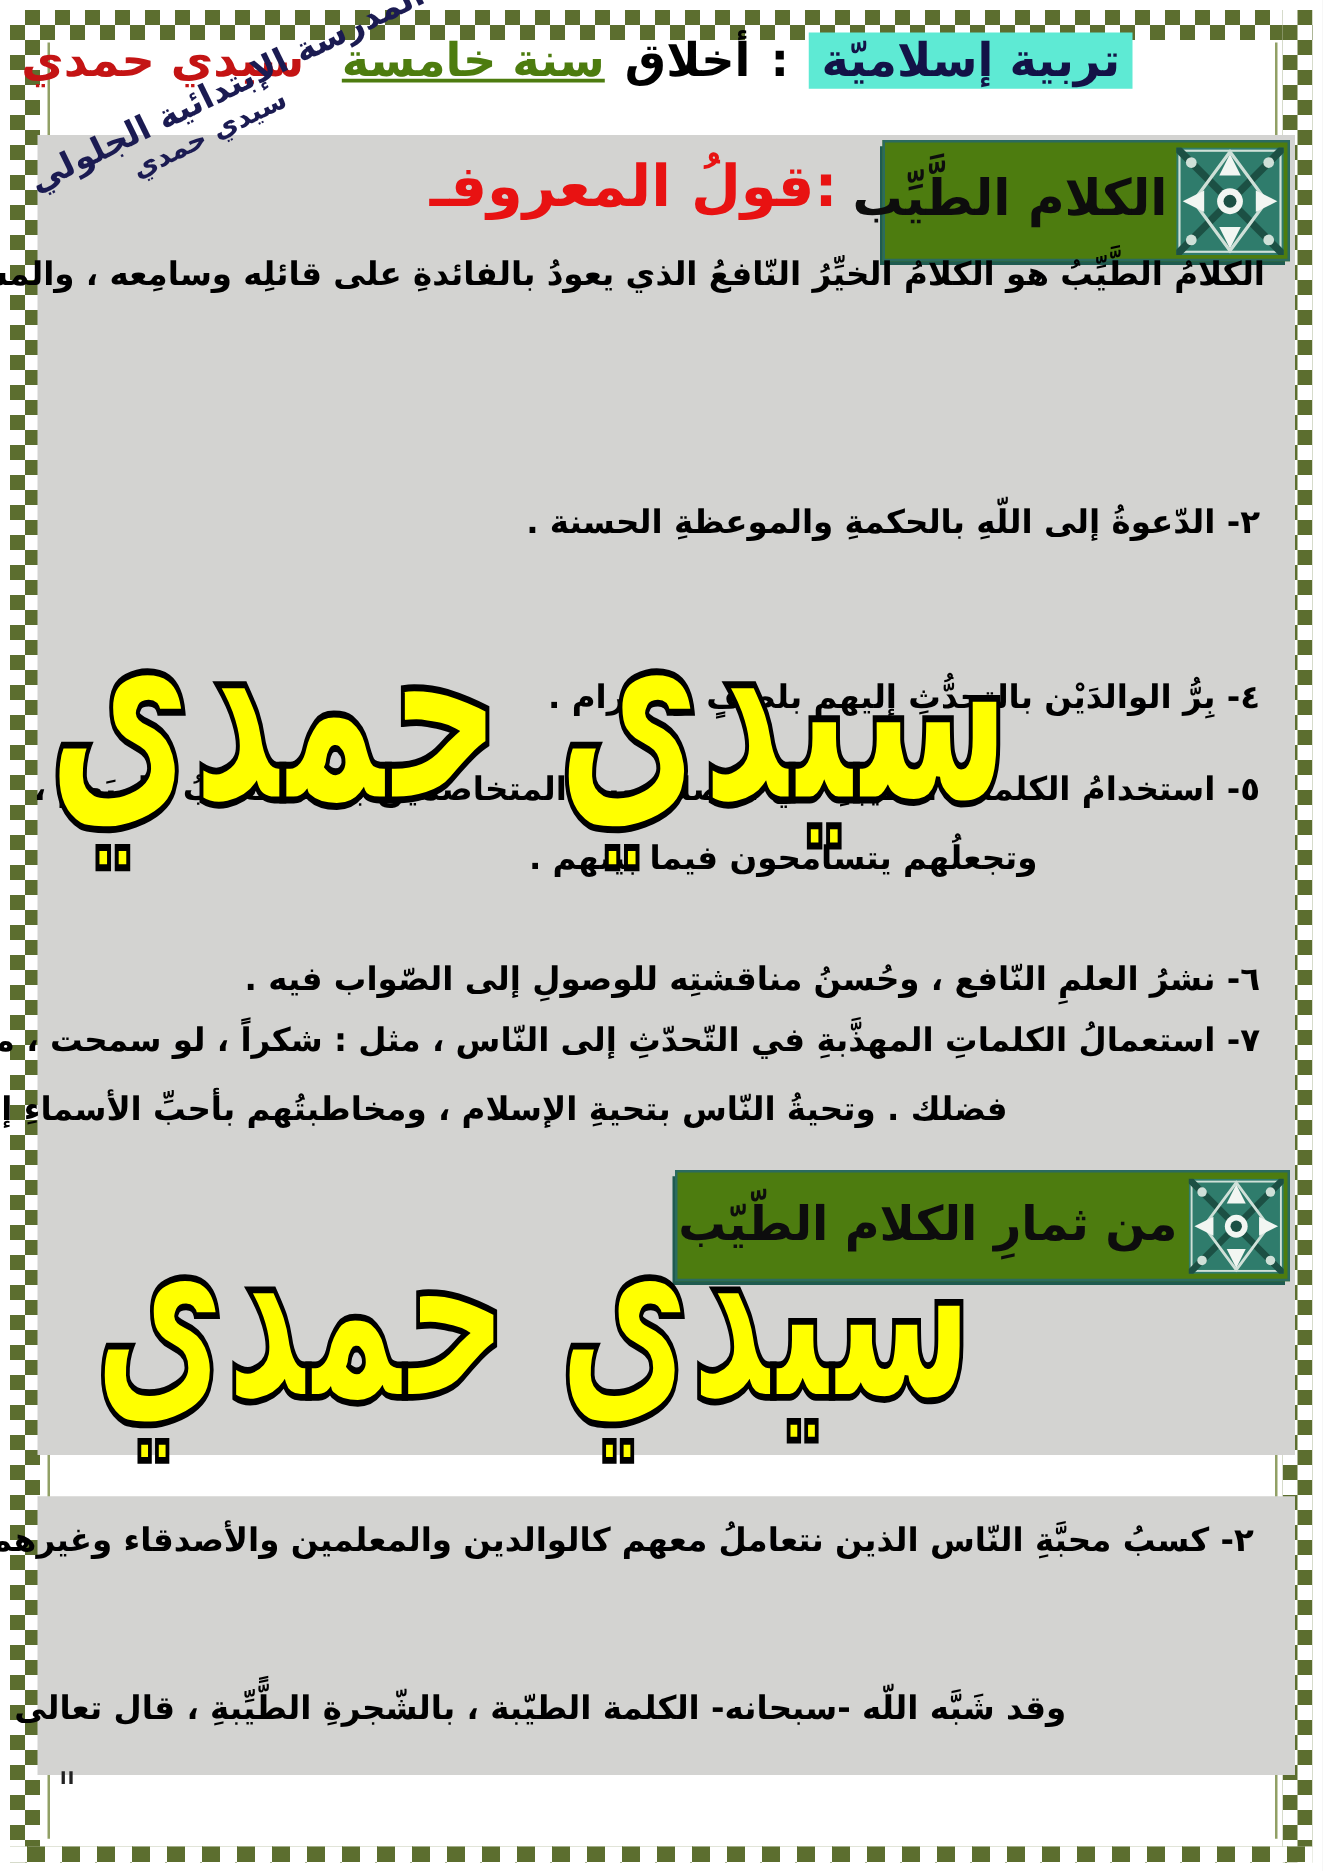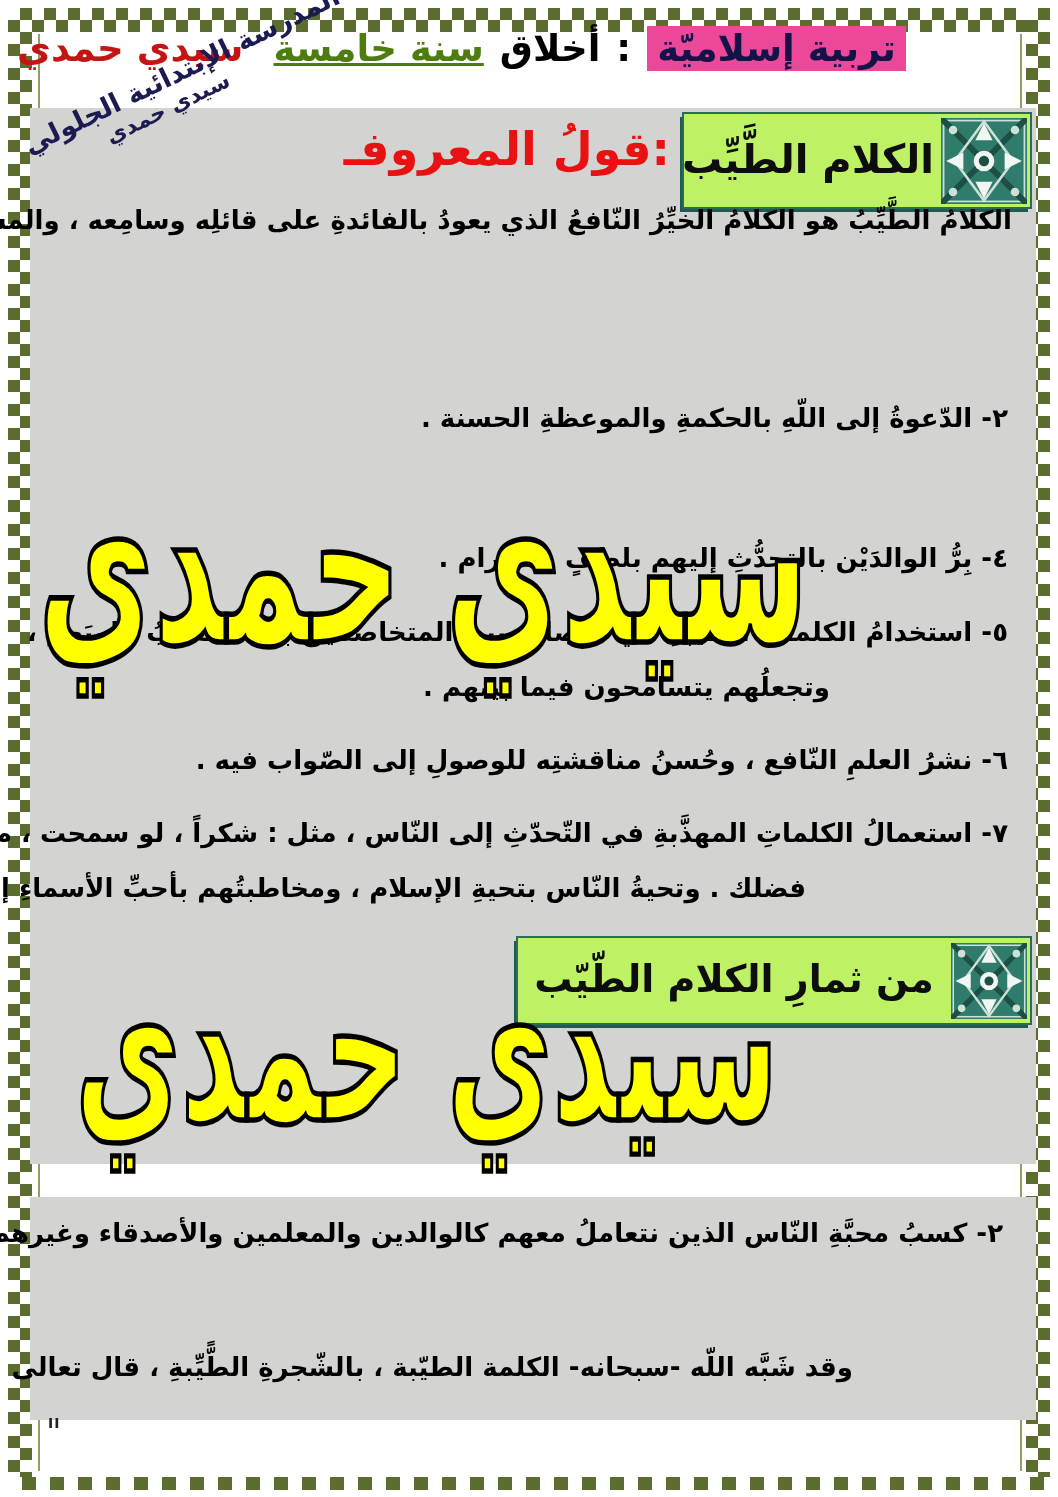--- a/index.html
+++ b/index.html
@@ -13,33 +13,33 @@
   .chk-right{top:8px;right:8px;bottom:7px;width:24px;}
   .chk-bottom{left:8px;right:8px;bottom:7px;height:13px;background-size:28px 26px;}
   .vline{position:absolute;top:34px;bottom:26px;width:2px;background:#76883f;opacity:.8;}
 
   .gray{position:absolute;left:30px;width:1006px;background:#d3d3d1;}
   .gray1{top:108px;height:1056px;}
   .gray2{top:1197px;height:223px;}
 
   .hdr{position:absolute;top:26px;right:152px;display:flex;direction:rtl;align-items:center;
        gap:16px;font-size:37px;font-weight:bold;white-space:nowrap;z-index:2;}
-  .hl{background:#ec4899;color:#131347;padding:1px 10px;}
+  .hl{background:#5eead4;color:#131347;padding:1px 10px;}
   .hdr-colon{color:#000;}
   .hdr-course{color:#000;}
   .hdr-grade{color:#4d7c0f;text-decoration:underline;}
   .hdr-teacher{color:#c41414;margin-right:14px;}
 
   .stamp{position:absolute;left:16px;top:66px;width:290px;transform:rotate(-26deg);
          transform-origin:center;text-align:center;color:#1b1b52;font-weight:bold;z-index:3;}
   .stamp-l1{font-size:27px;white-space:nowrap;}
   .stamp-l2{font-size:22px;margin-top:0px;}
 
-  .tbox{position:absolute;background:#bef264;border:2px solid #2b6b5e;
-        box-shadow:-3px 4px 0 -1px #1f5b50;z-index:2;padding-left:24px;}
+  .tbox{position:absolute;background:#4d7c0f;border:2px solid #2b6b5e;
+        box-shadow:-3px 4px 0 -1px #1f5b50;z-index:2;}
   .tbox-label{position:absolute;top:50%;transform:translateY(-54%);left:8px;text-align:center;
               font-weight:bold;color:#0d0d0d;direction:rtl;white-space:nowrap;}
   .ornament{position:absolute;right:3px;top:50%;transform:translateY(-50%);}
 
   .lesson{position:absolute;top:122px;right:388px;font-size:46px;color:#e81212;font-weight:bold;
           direction:rtl;white-space:nowrap;z-index:2;letter-spacing:1px;text-align:center;}
 
   .line{position:absolute;direction:rtl;white-space:nowrap;font-weight:bold;font-size:26px;
         color:#000;z-index:2;}
   .hadith{color:#1d5a4f;font-size:28px;}
@@ -103,21 +103,21 @@
   </div>
 
   <div class="lesson">:قولُ المعروفـ</div>
 
   <div class="line" style="top:205px;right:46px;">الكلامُ الطَّيِّبُ هو الكلامُ الخيِّرُ النّافعُ الذي يعودُ بالفائدةِ على قائلِه وسامِعه ، والمسلمُ لا</div>
 
   <div class="line" style="top:403px;right:50px;">٢- الدّعوةُ إلى اللّهِ بالحكمةِ والموعظةِ الحسنة .</div>
   <div class="line" style="top:543px;right:50px;">٤- بِرُّ الوالدَيْن بالتحدُّثِ إليهم بلطفٍ واحترام .</div>
   <div class="line" style="top:617px;right:50px;">٥- استخدامُ الكلماتِ الطّيّبةِ في الإصلاحِ بين المتخاصمين بحيثُ تقرُبُ قلوبَهم ،</div>
   <div class="line" style="top:672px;right:228px;">وتجعلُهم يتسامحون فيما بينهم .</div>
-  <div class="line" style="top:745px;right:50px;">٦- نشرُ العلمِ النّافع ، وحُسنُ مناقشتِه للوصولِ إلى الصّواب فيه .</div>
+  <div class="line" style="top:769px;right:50px;">٦- نشرُ العلمِ النّافع ، وحُسنُ مناقشتِه للوصولِ إلى الصّواب فيه .</div>
   <div class="line" style="top:818px;right:50px;">٧- استعمالُ الكلماتِ المهذَّبةِ في التّحدّثِ إلى النّاس ، مثل : شكراً ، لو سمحت ، من</div>
   <div class="line" style="top:873px;right:252px;">فضلك . وتحيةُ النّاس بتحيةِ الإسلام ، ومخاطبتُهم بأحبِّ الأسماءِ إليهم .</div>
 
   <div class="tbox" style="top:936px;right:26px;width:488px;height:85px;">
     <svg class="ornament" width="76" height="76" viewBox="0 0 100 100">
       <rect width="100" height="100" fill="#2f7c6c"></rect>
       <rect x="3" y="3" width="94" height="94" fill="none" stroke="#cfe0d8" stroke-width="2"></rect>
       <path d="M0 0 L100 100 M100 0 L0 100" stroke="#1c5044" stroke-width="7"></path>
       <path d="M50 4 84 50 50 96 16 50Z" fill="none" stroke="#cfe0d8" stroke-width="3"></path>
       <path d="M6 50 26 40 26 60Z" fill="#f2f6f2"></path>

